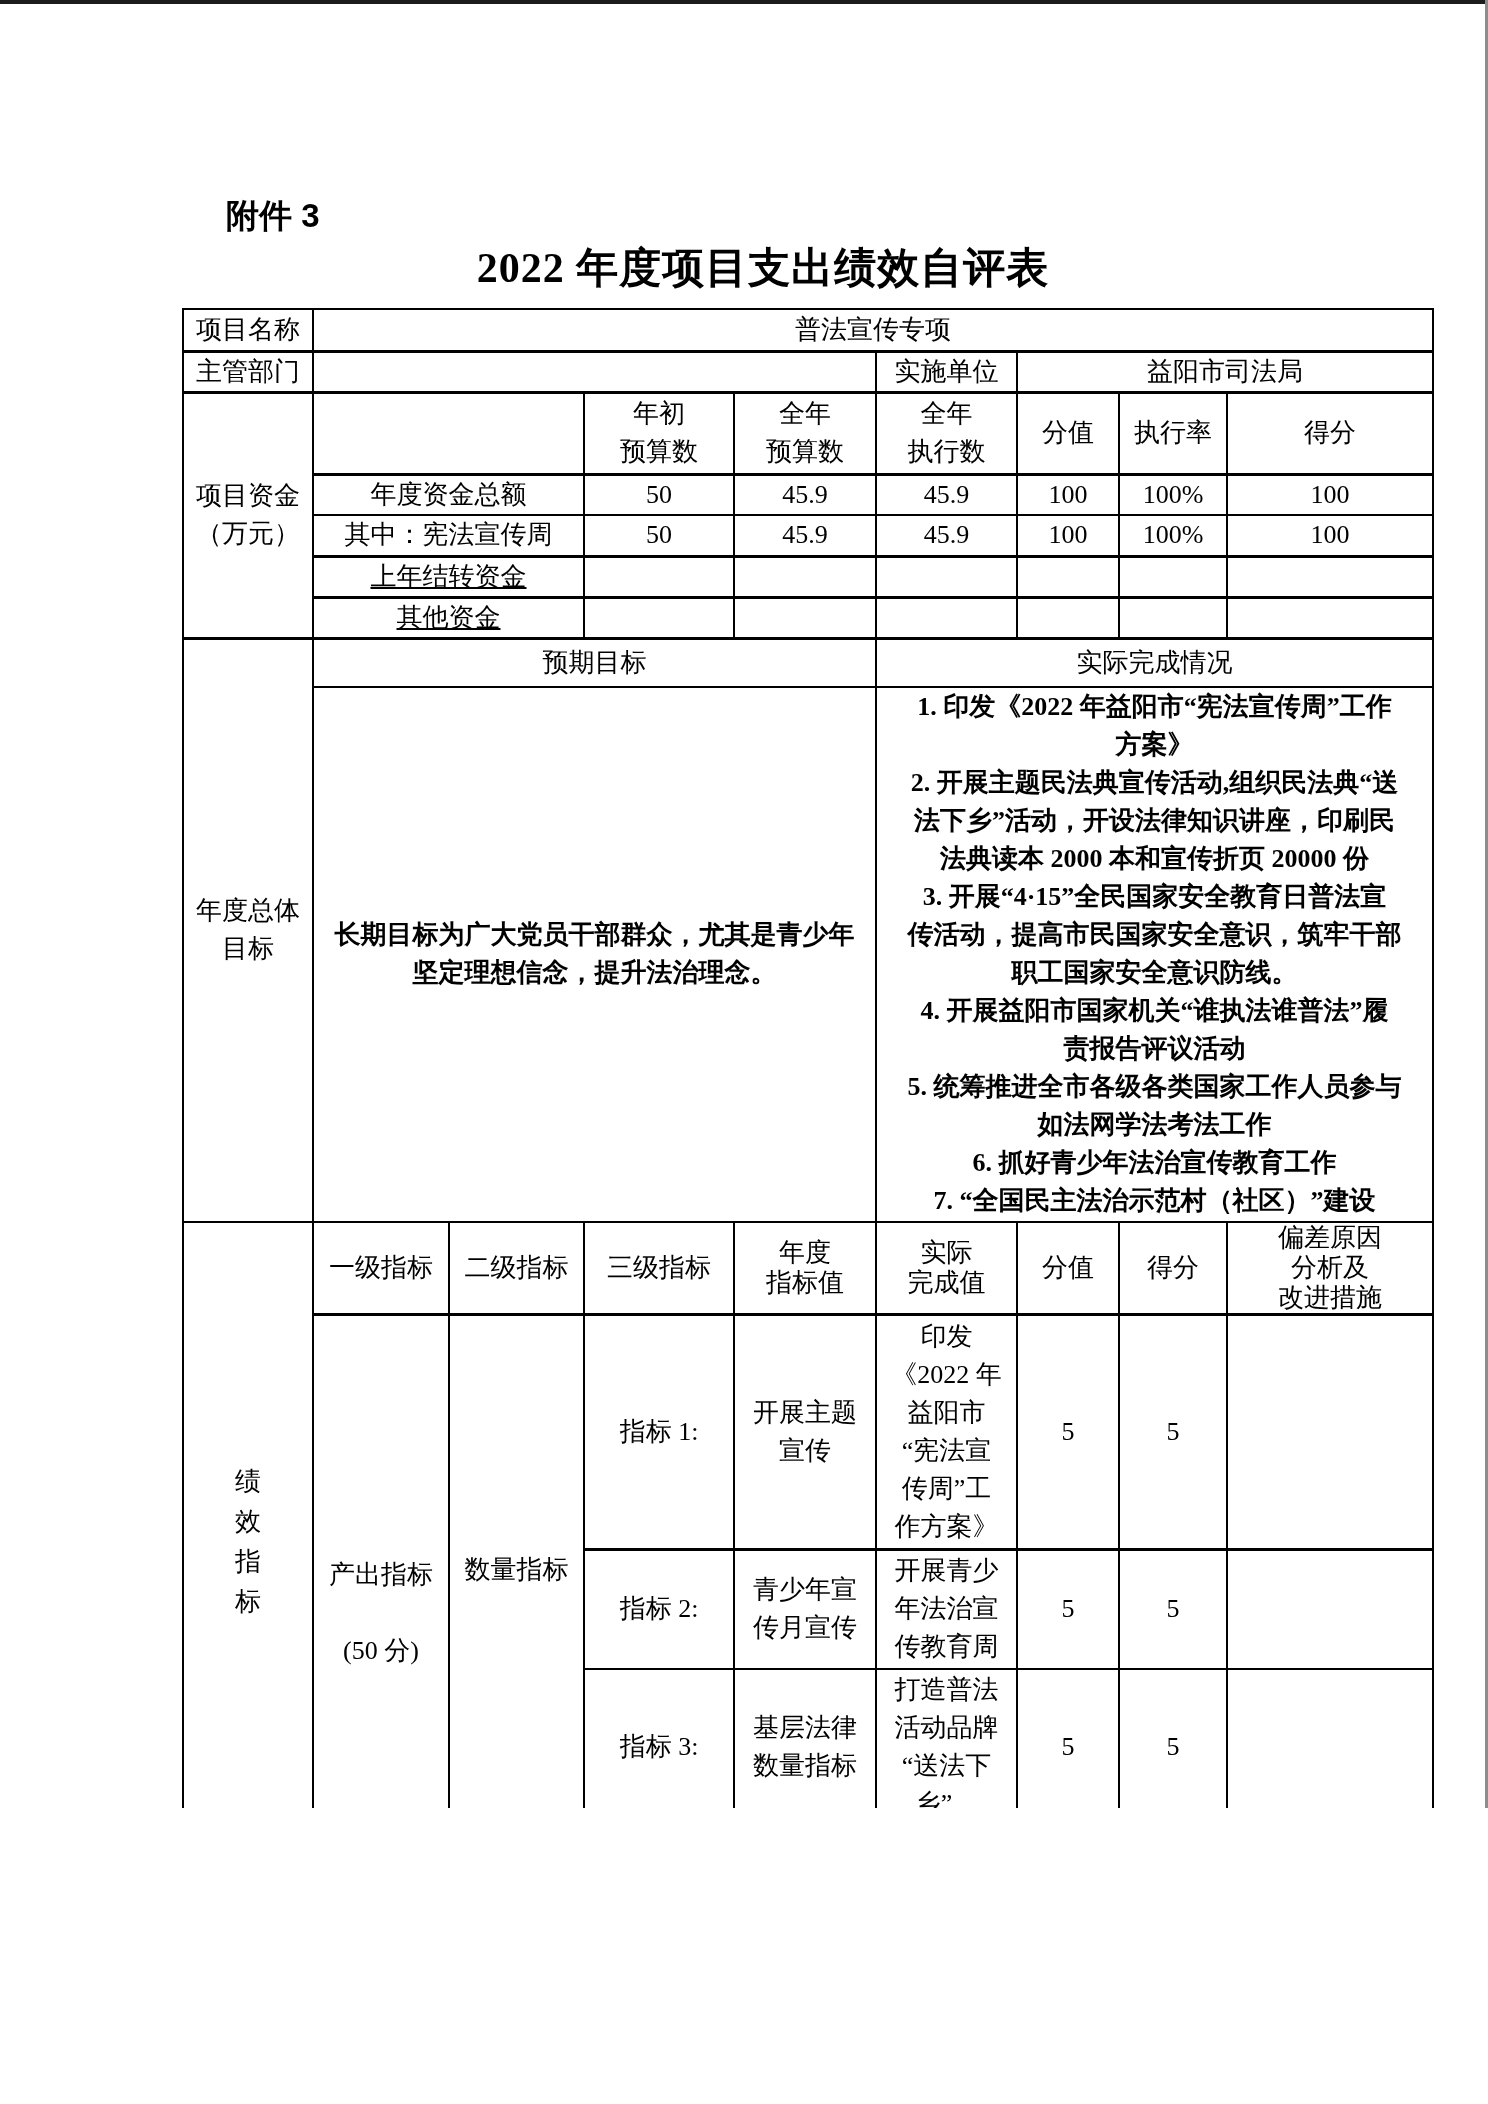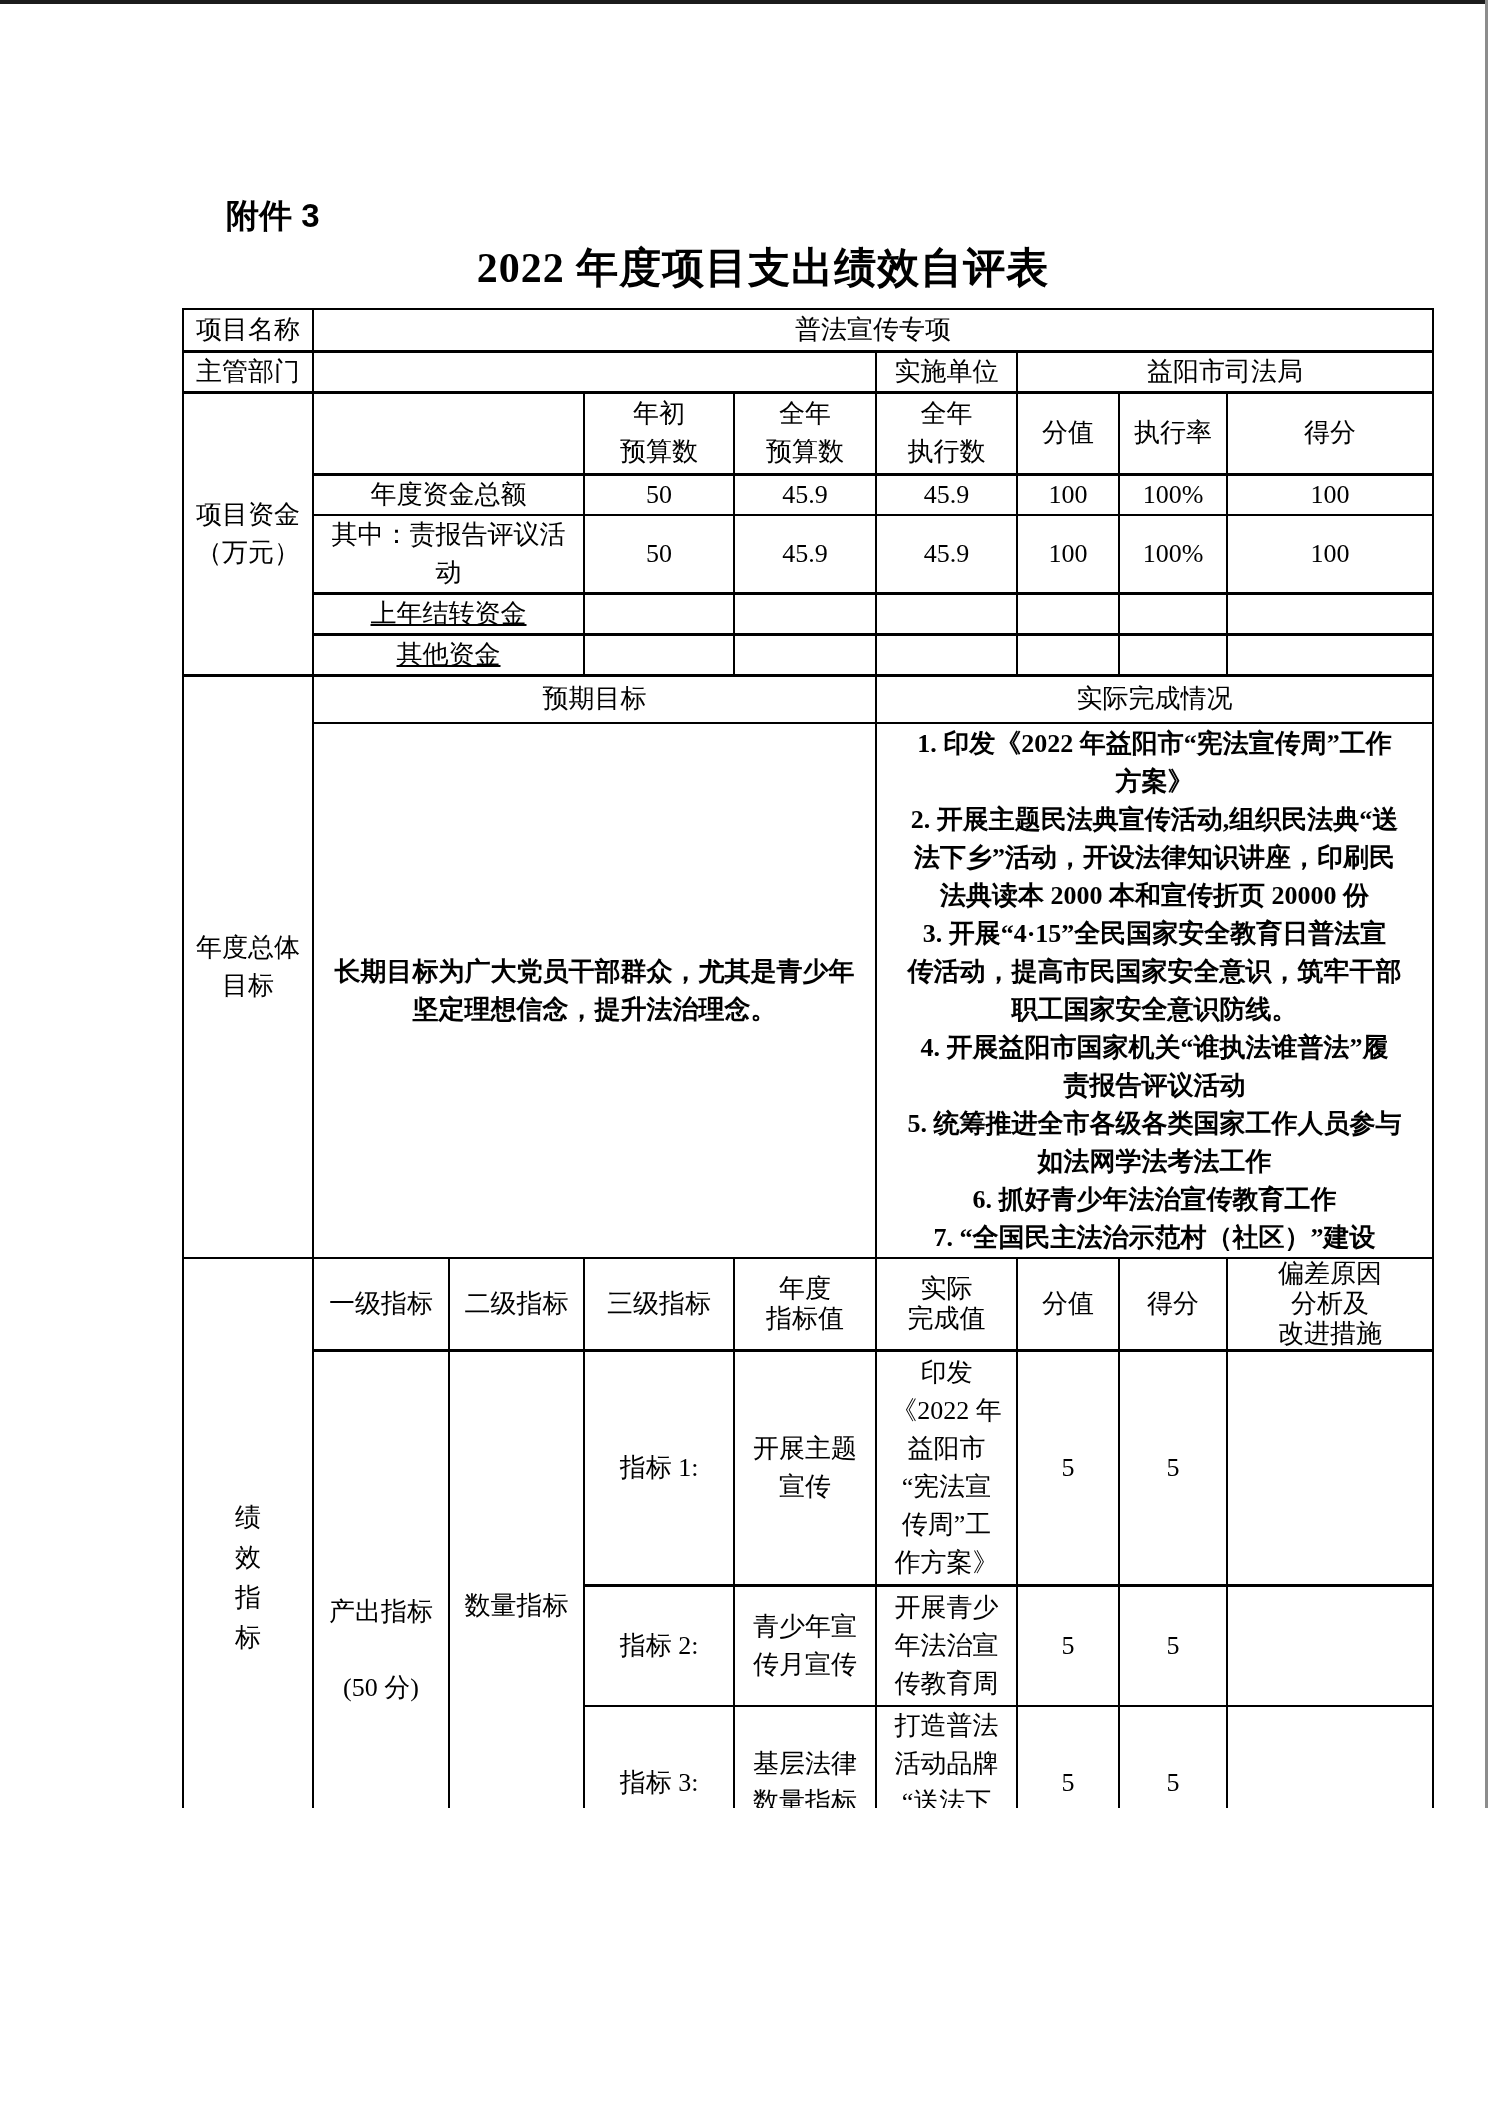--- a/index.html
+++ b/index.html
@@ -102,21 +102,21 @@
         <td colspan="2" class="left pl12">年度资金总额</td>
         <td>50</td>
         <td>45.9</td>
         <td>45.9</td>
         <td>100</td>
         <td>100%</td>
         <td>100</td>
       </tr>
 
       <tr class="thick" style="height:42px">
-        <td colspan="2" class="left pl12">其中：责报告评议活动</td>
+        <td colspan="2" class="left pl12">其中：宪法宣传周</td>
         <td>50</td>
         <td>45.9</td>
         <td>45.9</td>
         <td>100</td>
         <td>100%</td>
         <td>100</td>
       </tr>
 
       <tr class="thick" style="height:40px">
         <td colspan="2" class="indent">上年结转资金</td>

